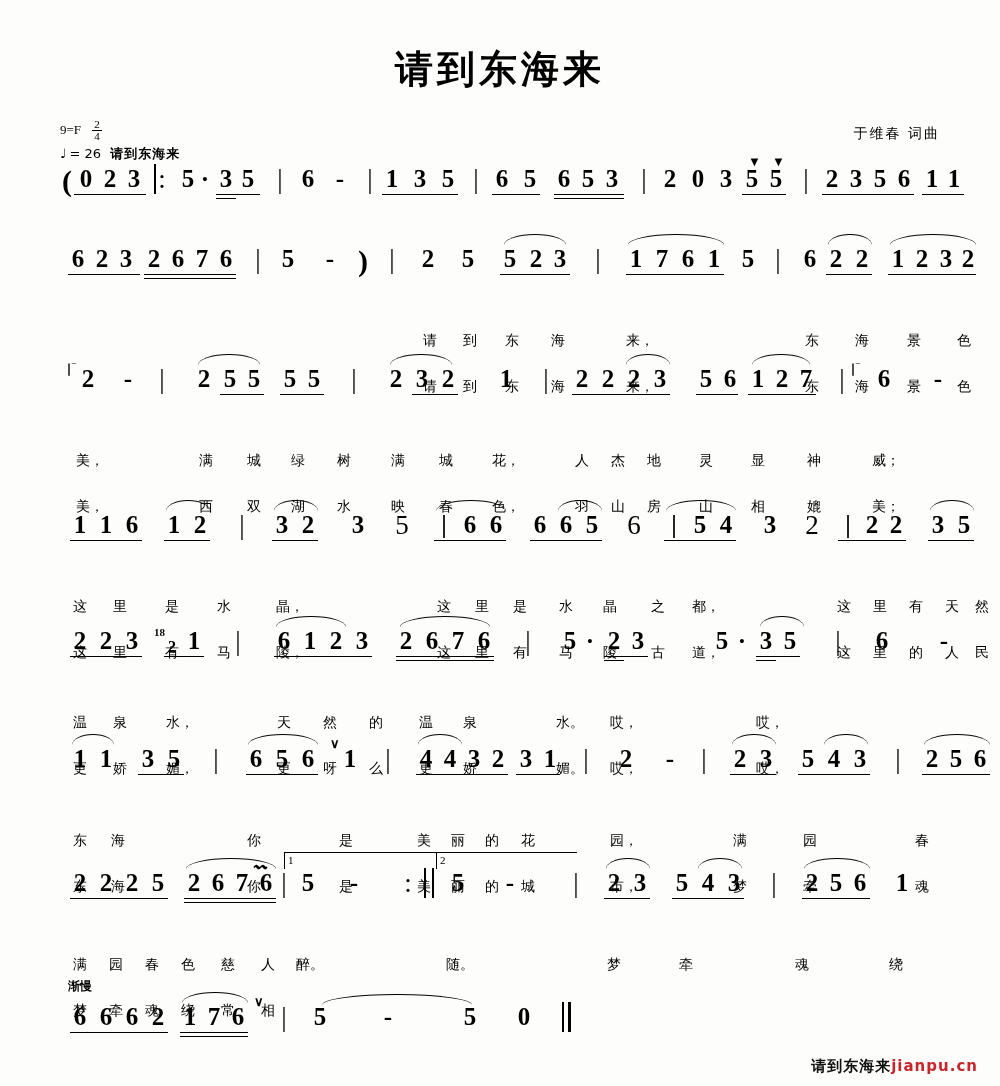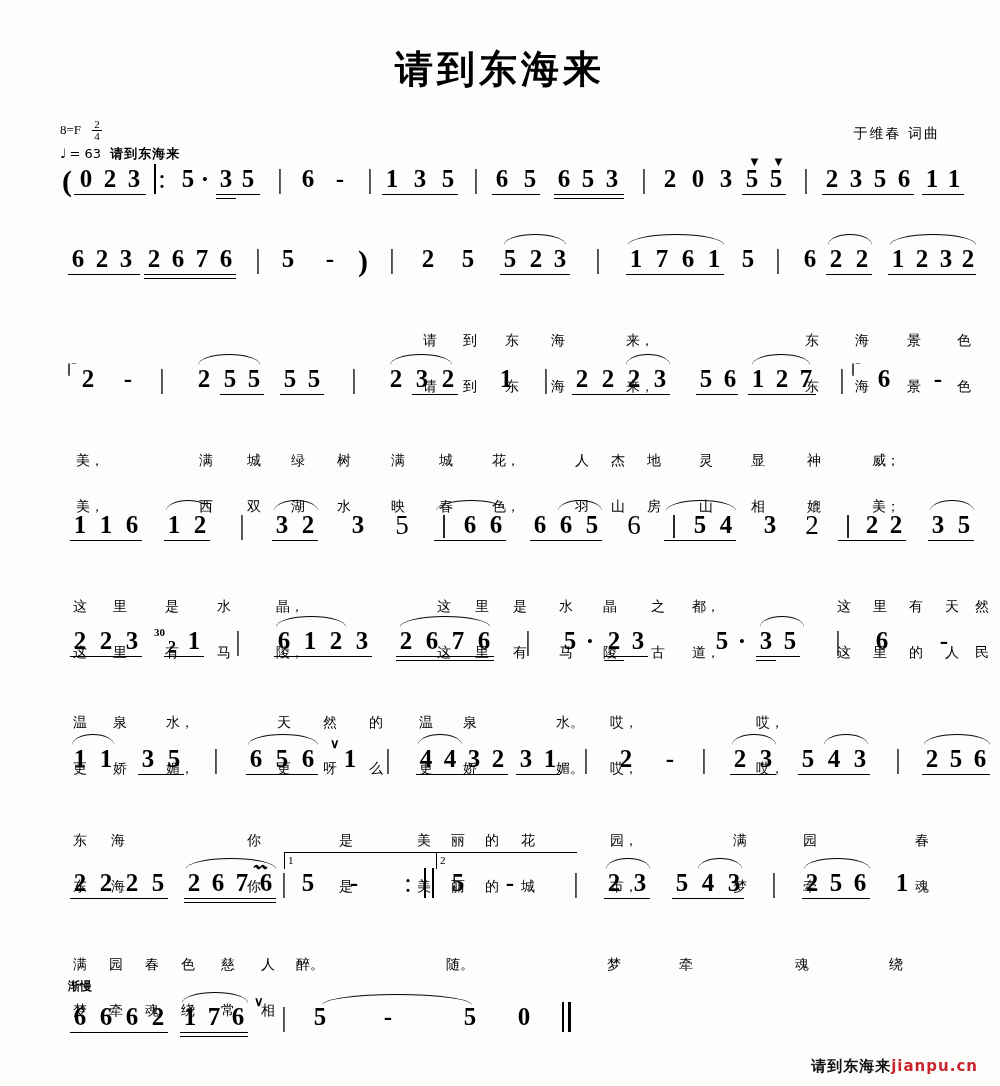--- a/index.html
+++ b/index.html
@@ -208,30 +208,30 @@
   .footer .url { color: #c9252c; }
 </style>
 </head>
 <body>
 
 <div class="page">
 
   <div class="title">请到东海来</div>
 
   <div class="key-sig">
-    <span>8=F</span>
+    <span>9=F</span>
     <span class="meter">
       <span class="num">2</span>
       <span class="den">4</span>
     </span>
   </div>
 
   <div class="tempo">
     <span class="mark">♩</span>
-    <span class="mark">= 63</span>
+    <span class="mark">= 26</span>
     <span class="expr">请到东海来</span>
   </div>
 
   <div class="composer">于维春 词曲</div>
 
   <div class="system" style="top:162px;">
     <div class="notes">
       <span class="paren" style="left:4px; top:2px;">(</span>
       <span class="tok" style="left:28px;">0</span>
       <span class="tok" style="left:52px;">2</span>
@@ -533,21 +533,21 @@
       <span class="ly" style="left:952px;"></span>
     </div>
   </div>
 
   <div class="system" style="top:624px;">
     <div class="notes">
       <span class="tok" style="left:22px;">2</span>
       <span class="tok" style="left:48px;">2</span>
       <span class="tok" style="left:74px;">3</span>
       <div class="beam" style="left:12px; top:32px; width:72px;"></div>
-      <span class="tripN" style="left:96px; top:2px;">30</span>
+      <span class="tripN" style="left:96px; top:2px;">18</span>
       <span class="tok small" style="left:114px; top:6px;">2</span>
       <span class="tok" style="left:136px;">1</span>
       <div class="beam" style="left:106px; top:32px; width:40px;"></div>
 
       <span class="tok bar" style="left:180px;">|</span>
       <span class="tok" style="left:226px;">6</span>
       <span class="tok" style="left:252px;">1</span>
       <span class="tok" style="left:278px;">2</span>
       <span class="tok" style="left:304px;">3</span>
       <div class="beam" style="left:216px; top:32px; width:98px;"></div>

